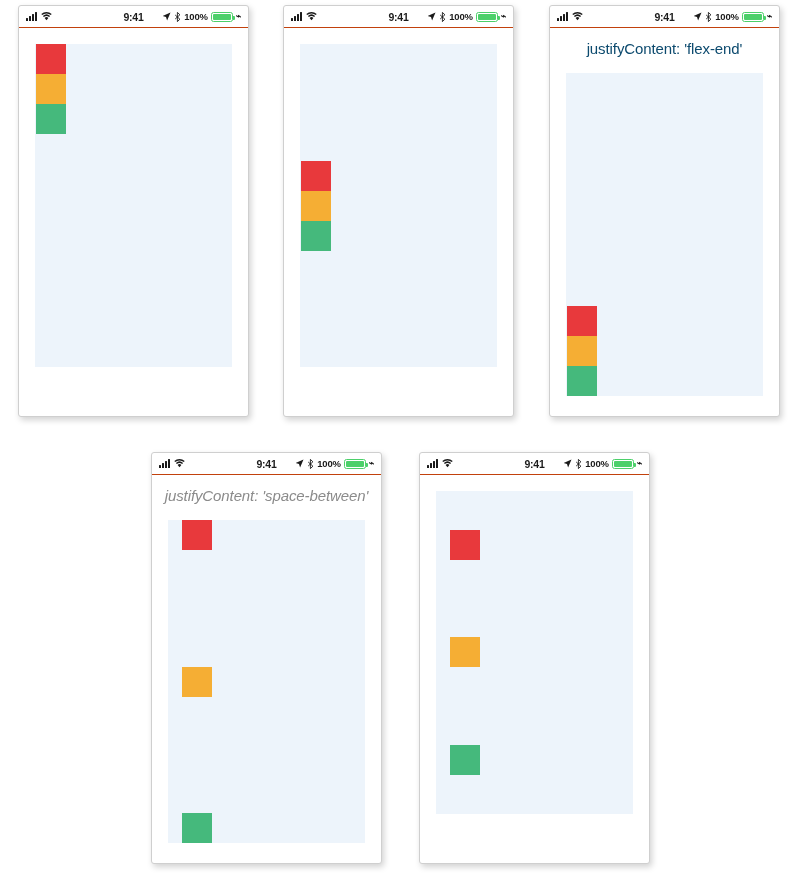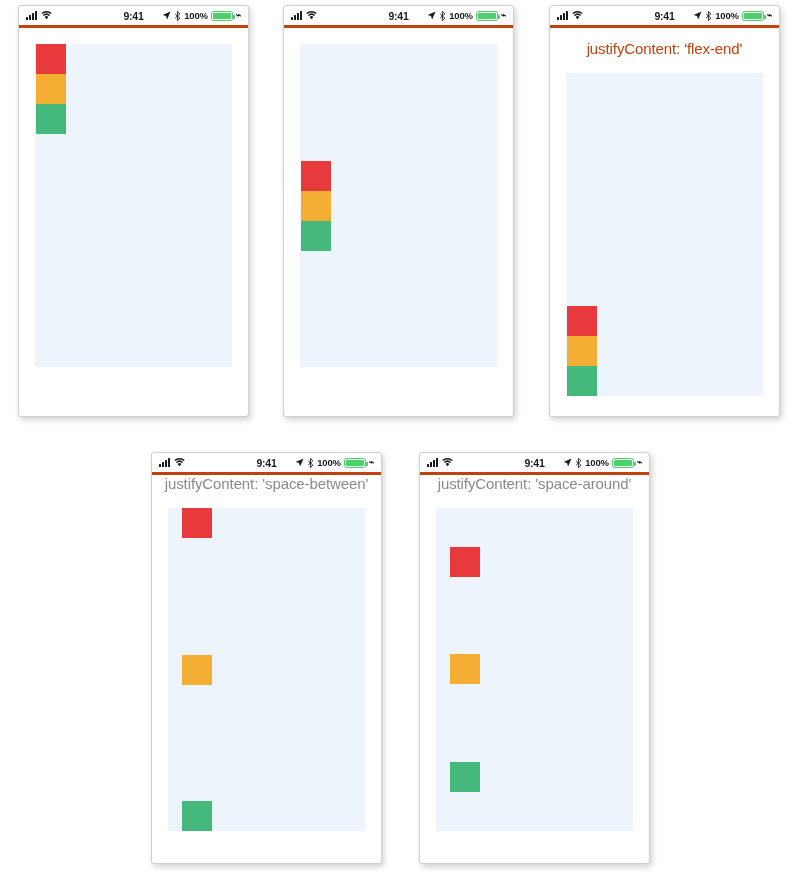--- a/index.html
+++ b/index.html
@@ -33,21 +33,21 @@
   .statusbar {
     position: relative;
     height: 22px;
     width: 100%;
     display: flex;
     align-items: center;
     font-size: 10px;
     color: #1a1a1a;
     font-family: "Liberation Sans", sans-serif;
     padding: 0 7px;
-    border-bottom: 3px solid #c2410c;
+    border-bottom: 1px solid #c2410c;
   }
   .sb-left  { display: flex; align-items: flex-end; gap: 4px; }
   .sb-mid   { position: absolute; left: 0; right: 0; text-align: center;
               font-size: 10.5px; font-weight: bold; letter-spacing: -0.2px; }
   .sb-right { margin-left: auto; display: flex; align-items: center; gap: 3px;
               font-size: 9.5px; font-weight: bold; letter-spacing: -0.2px; }
 
   
   .bars { display: flex; align-items: flex-end; gap: 1px; height: 9px; }
   .bars i { display: block; width: 2px; background: #1a1a1a; border-radius: 0.5px; }
@@ -110,21 +110,21 @@
   .r1 .title { margin-top: 12px; }
   .r1 .flexbox {
     margin: 16px 16px 0 16px;
     height: 323px;
   }
   .r1 .box { margin-left: 1px; }
 
   
   .p4 { left: 151px; top: 452px; width: 231px; height: 412px; }
   .p5 { left: 419px; top: 452px; width: 231px; height: 412px; }
-  .r2 .title { margin-top: 0; }
+  .r2 .title { margin-top: 12px; font-style: italic; }
   .r2 .flexbox {
     margin: 16px 16px 0 16px;
     height: 323px;
   }
   .r2 .box { margin-left: 14px; }
 </style>
 </head>
 <body>
 
 <div id="stage">
@@ -244,21 +244,21 @@
               <path d="M3.4 0.4 L5.9 2.8 L1.2 7.0 M3.4 9.6 L5.9 7.2 L1.2 3.0 M3.4 0.4 L3.4 9.6" stroke="#1a1a1a" stroke-width="0.9" fill="none"></path>
             </svg>
         </span>
         <span>100%</span>
         <span class="batt">
             <span></span>
           </span>
         <span class="plug">⌁</span>
       </span>
     </div>
-    <div class="title" style="color: #c2410c;">justifyContent: 'flex-end'</div>
+    <div class="title" style="color: #0c4a6e;">justifyContent: 'flex-end'</div>
     <div class="flexbox jc-flex-end" style="justify-content: flex-end; background: rgb(237, 244, 251);">
       <div class="box" style="background:#e8393c"></div>
       <div class="box" style="background:#f5ae34"></div>
       <div class="box" style="background:#45b97c"></div>
     </div>
   </div>
 
   <div class="phone r2 p4">
     <div class="statusbar">
       <span class="sb-left">
@@ -332,21 +332,20 @@
               <path d="M3.4 0.4 L5.9 2.8 L1.2 7.0 M3.4 9.6 L5.9 7.2 L1.2 3.0 M3.4 0.4 L3.4 9.6" stroke="#1a1a1a" stroke-width="0.9" fill="none"></path>
             </svg>
         </span>
         <span>100%</span>
         <span class="batt">
             <span></span>
           </span>
         <span class="plug">⌁</span>
       </span>
     </div>
-    <div class="title" style="color: rgb(139, 139, 139);">justifyContent: 'space-around'</div>
     <div class="flexbox jc-space-around" style="justify-content: space-around; background: rgb(237, 244, 251);">
       <div class="box" style="background:#e8393c"></div>
       <div class="box" style="background:#f5ae34"></div>
       <div class="box" style="background:#45b97c"></div>
     </div>
   </div>
 
 </div>
 
 </body></html>

